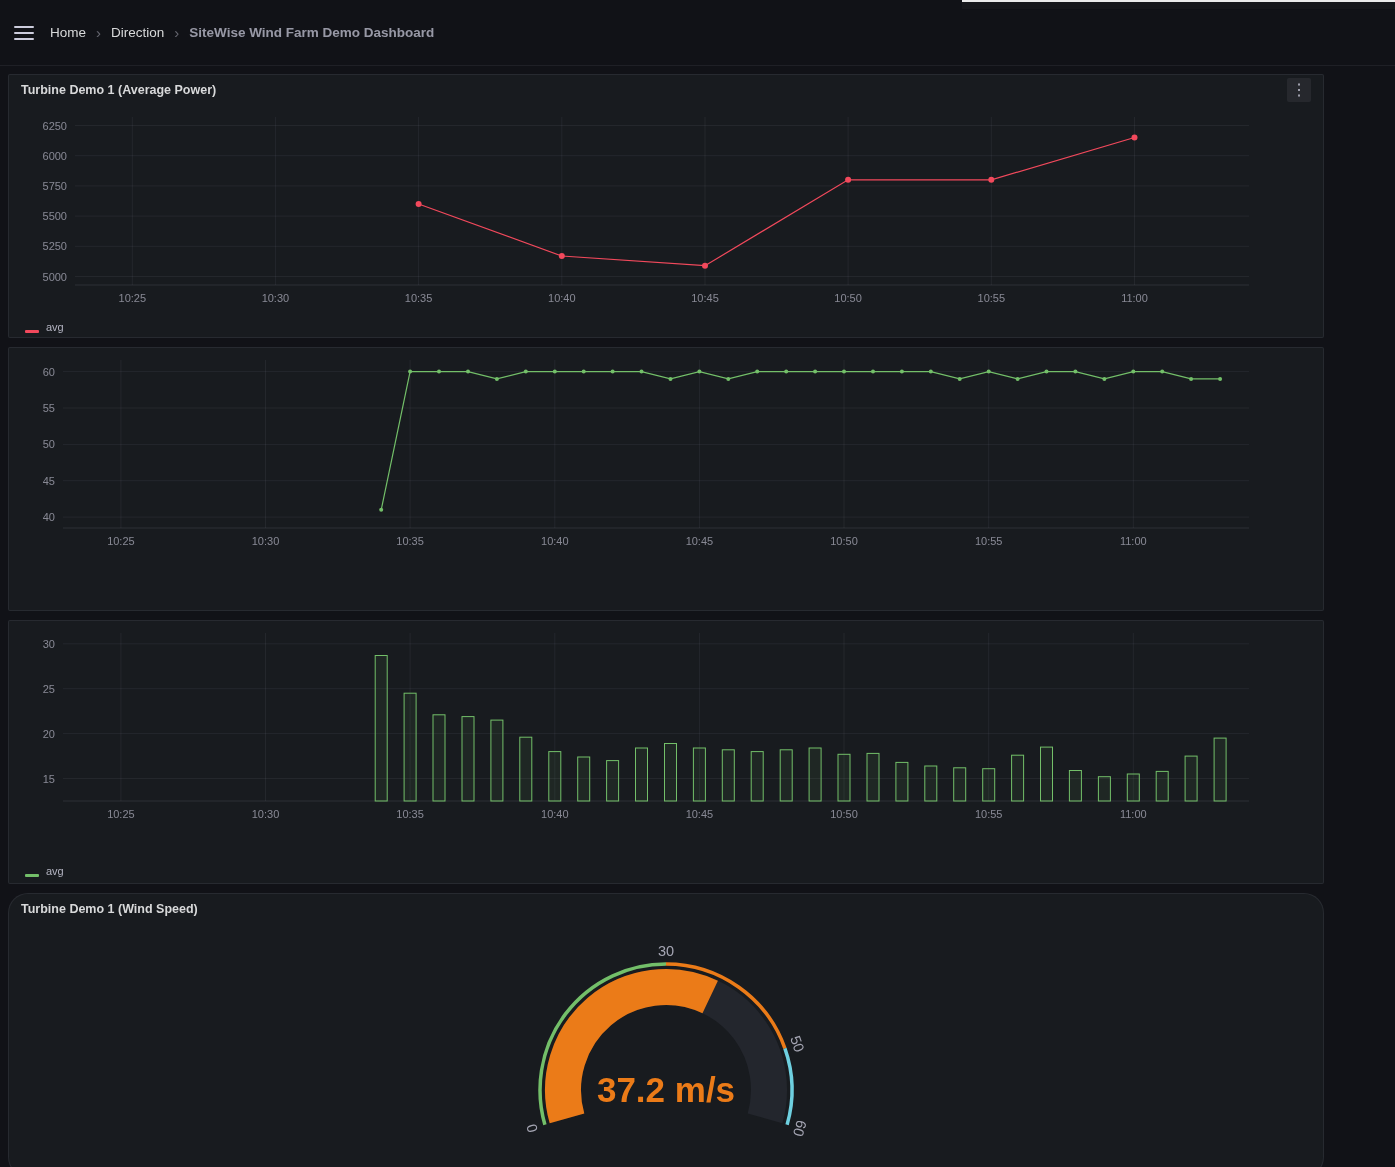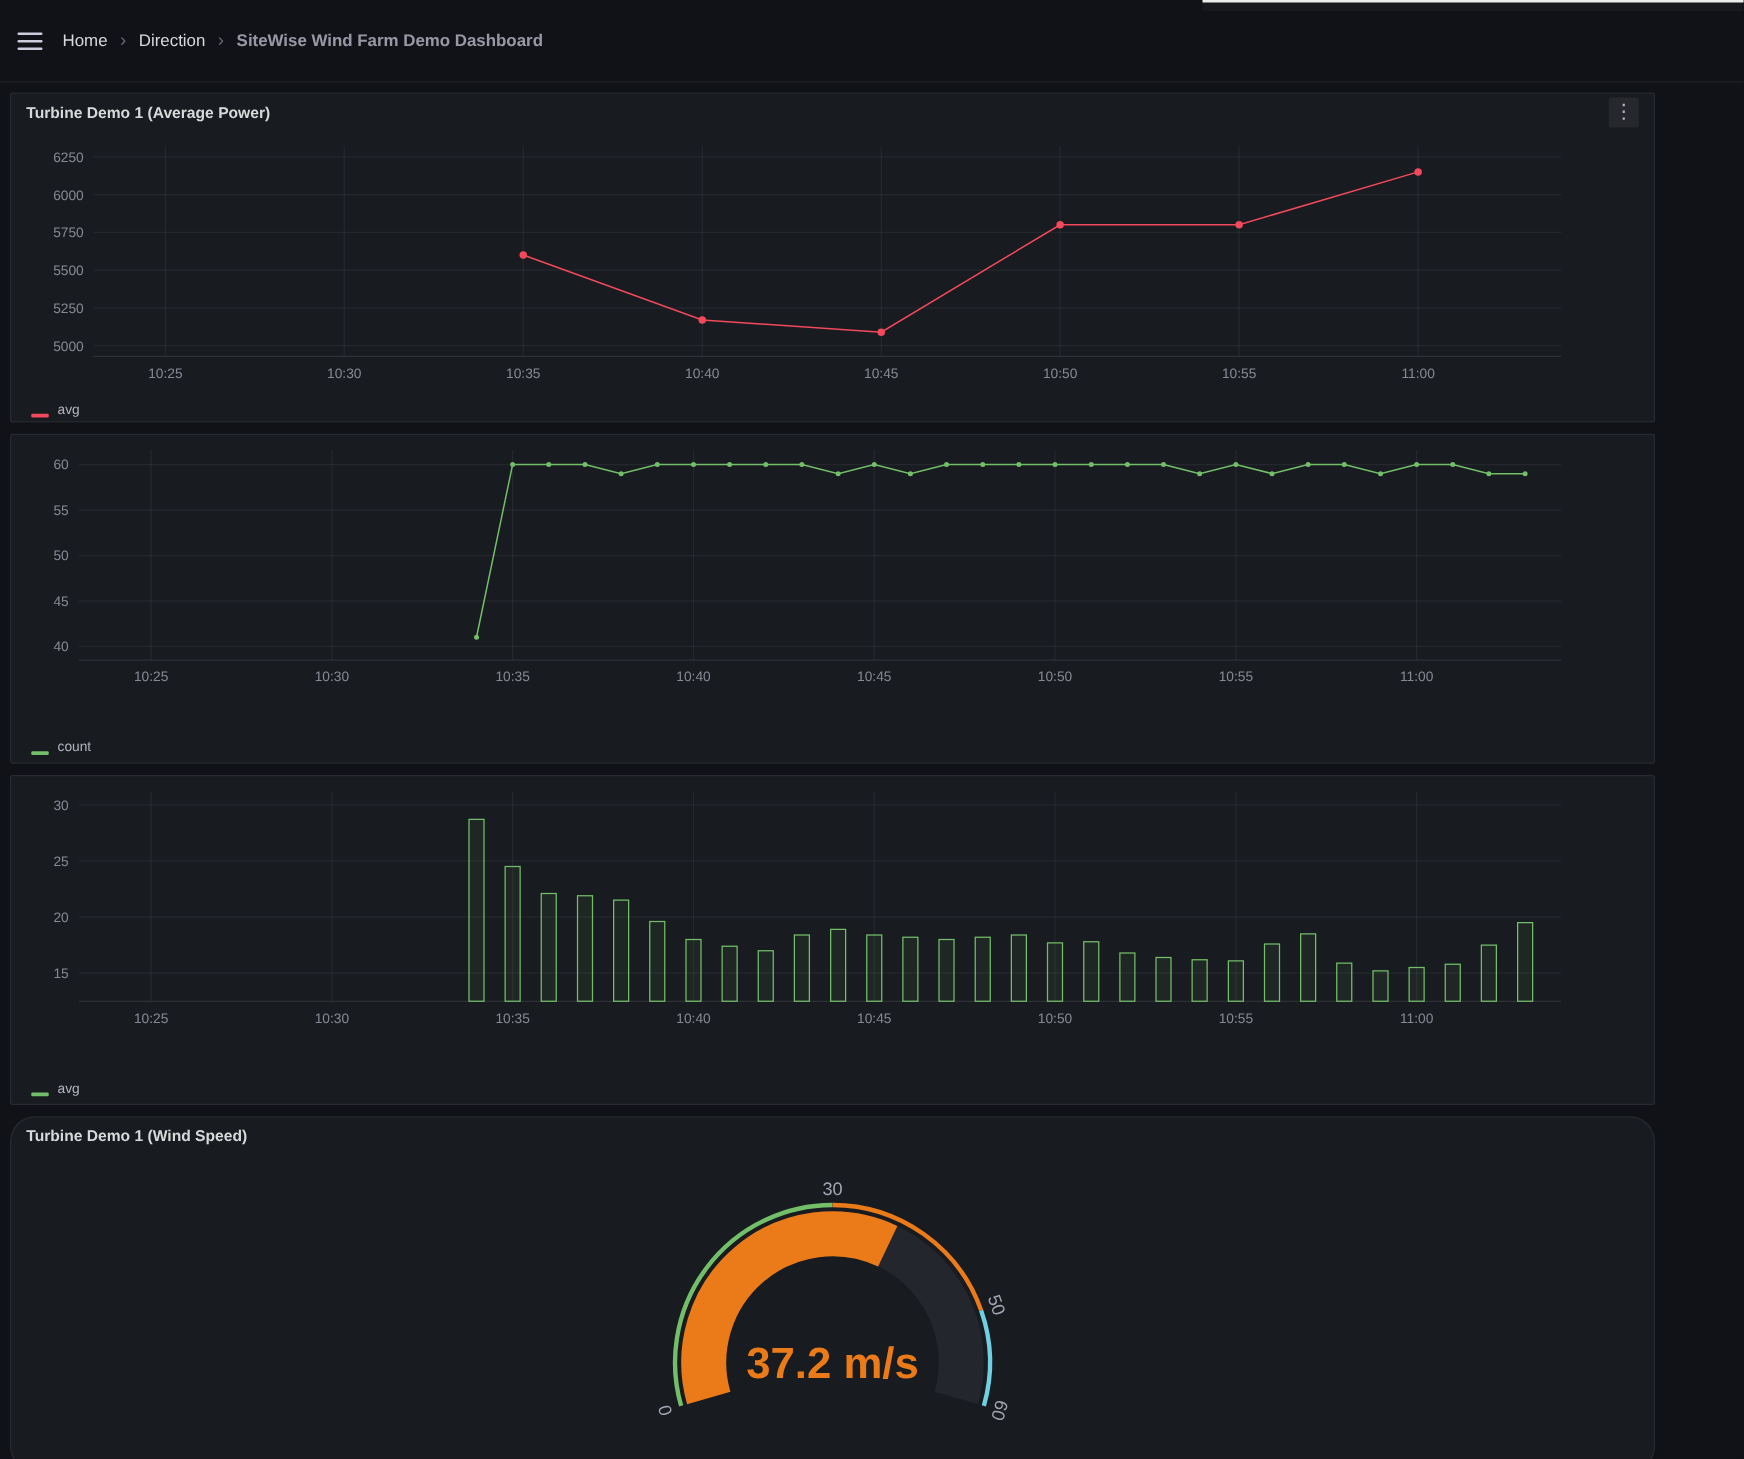--- a/index.html
+++ b/index.html
@@ -156,24 +156,20 @@
           <circle cx="971.7" cy="23.6" r="2" fill="#73BF69"></circle>
           <circle cx="1000.6" cy="30.9" r="2" fill="#73BF69"></circle>
           <circle cx="1029.5" cy="23.6" r="2" fill="#73BF69"></circle>
           <circle cx="1058.4" cy="23.6" r="2" fill="#73BF69"></circle>
           <circle cx="1087.4" cy="30.9" r="2" fill="#73BF69"></circle>
           <circle cx="1116.3" cy="23.6" r="2" fill="#73BF69"></circle>
           <circle cx="1145.2" cy="23.6" r="2" fill="#73BF69"></circle>
           <circle cx="1174.1" cy="30.9" r="2" fill="#73BF69"></circle>
           <circle cx="1203.1" cy="30.9" r="2" fill="#73BF69"></circle>
         </svg></div>
-    <div class="legend">
-      <span class="legend-swatch" style="background: rgb(115, 191, 105);"></span>
-      <span class="legend-label">count</span>
-    </div>
   </section>
 
   <section class="panel">
     <div class="chart"><svg width="1244" height="206" viewBox="0 0 1244 206">
           <line class="grid" x1="103.9" x2="103.9" y1="12" y2="180"></line>
           <line class="grid" x1="248.5" x2="248.5" y1="12" y2="180"></line>
           <line class="grid" x1="393.1" x2="393.1" y1="12" y2="180"></line>
           <line class="grid" x1="537.8" x2="537.8" y1="12" y2="180"></line>
           <line class="grid" x1="682.4" x2="682.4" y1="12" y2="180"></line>
           <line class="grid" x1="827.0" x2="827.0" y1="12" y2="180"></line>

